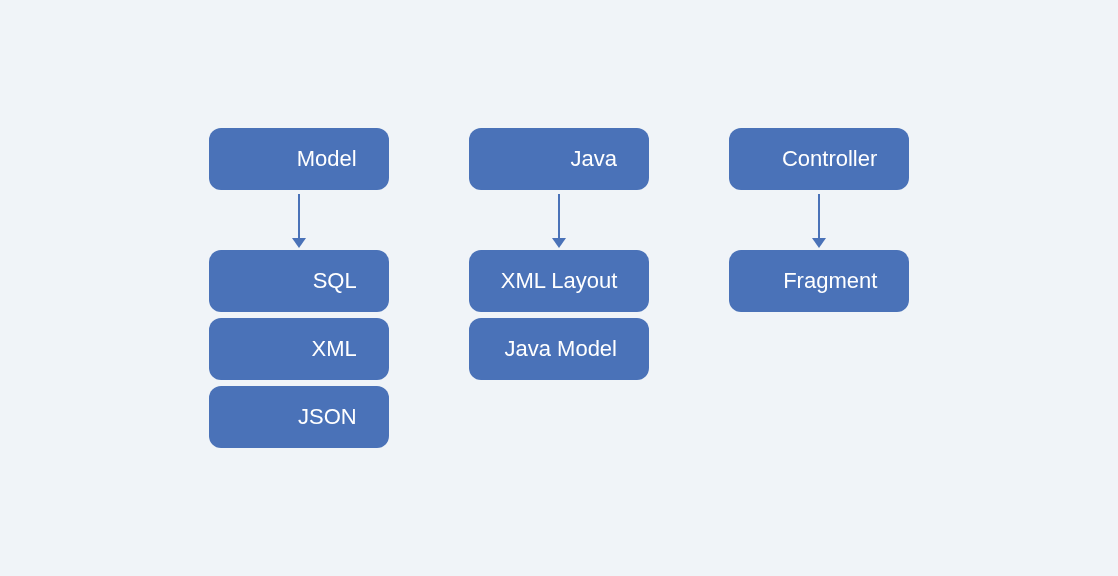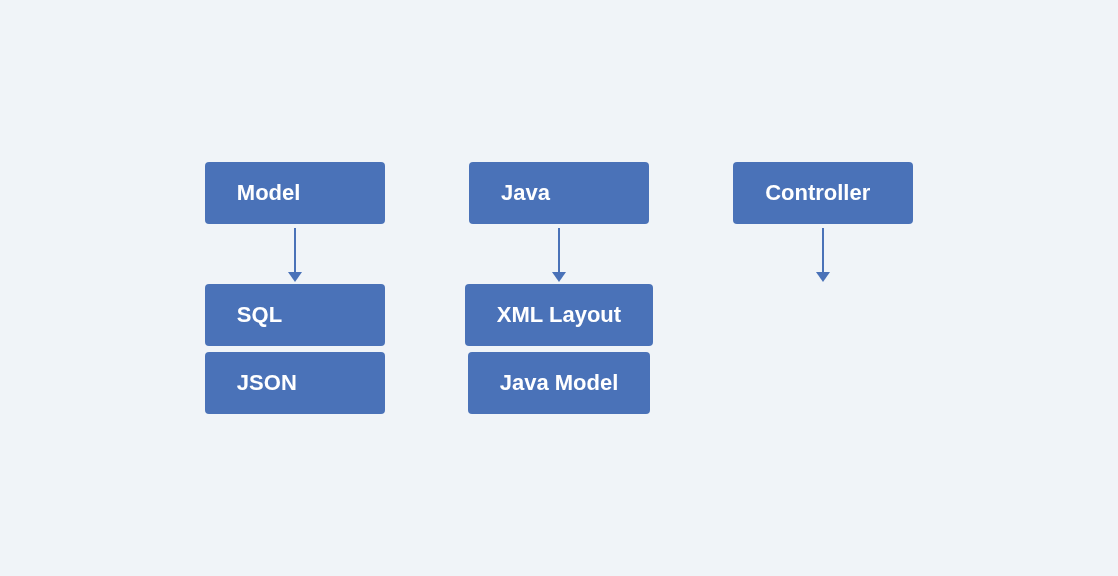--- a/index.html
+++ b/index.html
@@ -26,25 +26,25 @@
     .column {
       display: flex;
       flex-direction: column;
       align-items: center;
       gap: 0;
     }
 
     .box {
       background: #4a72b8;
       color: white;
-      border-radius: 4px;
+      border-radius: 12px;
       padding: 18px 32px;
       font-size: 22px;
-      font-weight: 700;
-      text-align: left;
+      font-weight: 400;
+      text-align: right;
       min-width: 180px;
       white-space: nowrap;
     }
 
     .arrow {
       display: flex;
       flex-direction: column;
       align-items: center;
       height: 60px;
       position: relative;
@@ -88,20 +88,23 @@
   <div class="column">
     <div class="box">
       <span>Model</span>
     </div>
     <div class="arrow"></div>
     <div class="sub-boxes">
       <div class="box">
         <span>SQL</span>
       </div>
       <div class="box">
+        <span>XML</span>
+      </div>
+      <div class="box">
         <span>JSON</span>
       </div>
     </div>
   </div>
 
   <div class="column">
     <div class="box">
       <span>Java</span>
     </div>
     <div class="arrow"></div>
@@ -114,16 +117,19 @@
       </div>
     </div>
   </div>
 
   <div class="column">
     <div class="box">
       <span>Controller</span>
     </div>
     <div class="arrow"></div>
     <div class="sub-boxes">
+      <div class="box">
+        <span>Fragment</span>
+      </div>
     </div>
   </div>
 
 </div>
 
 </body></html>

